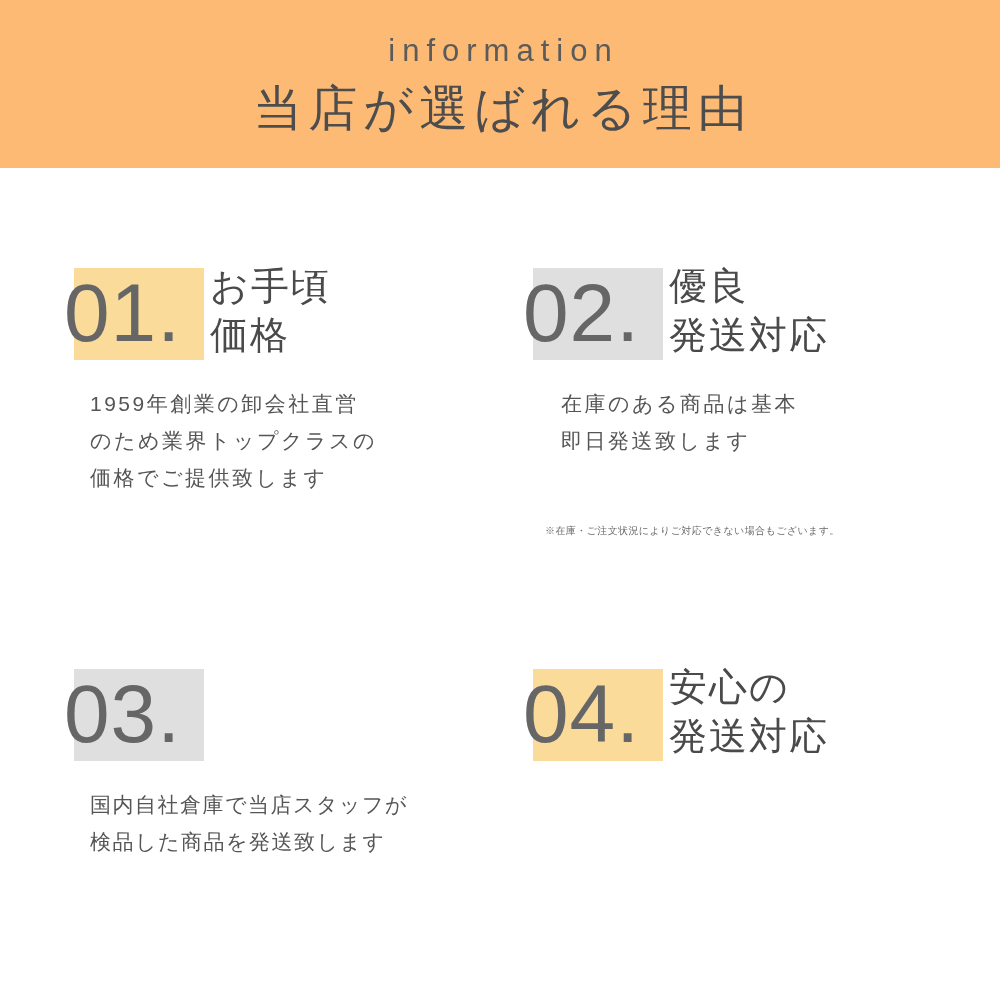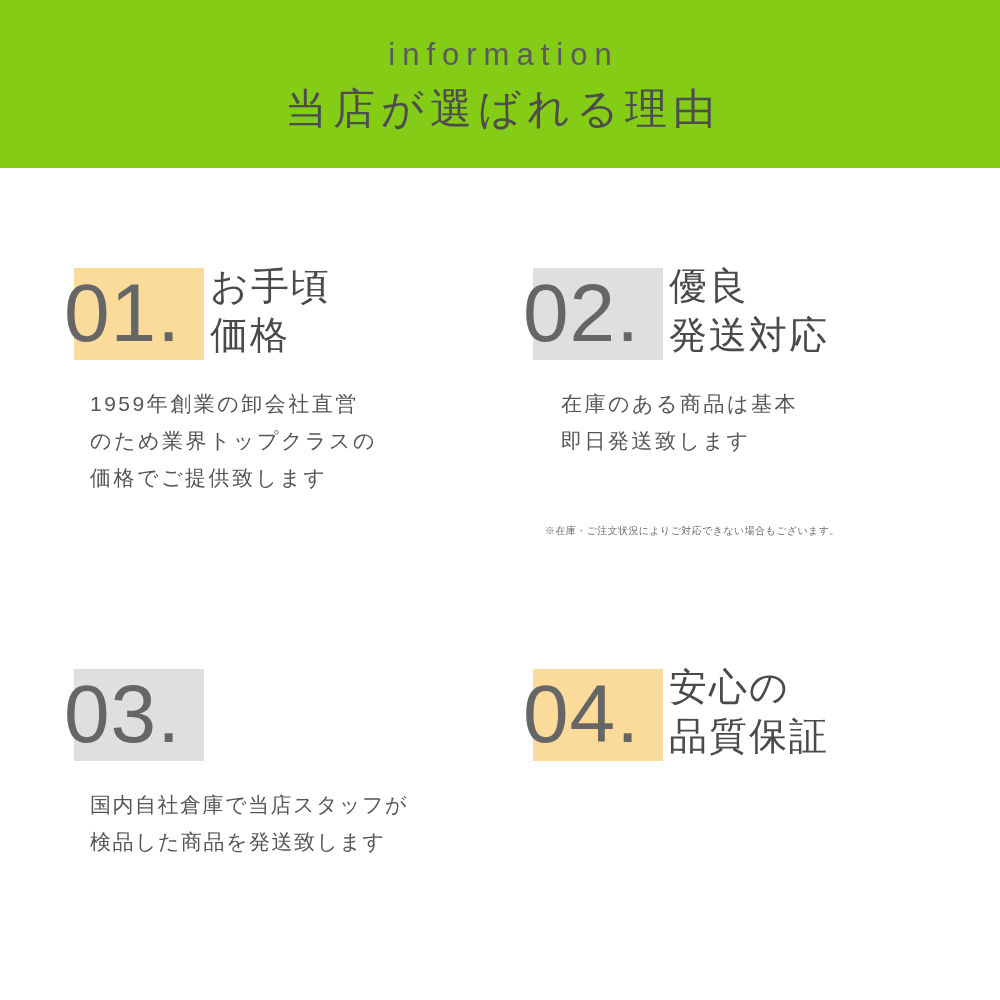--- a/index.html
+++ b/index.html
@@ -20,37 +20,37 @@
     box-sizing: border-box;
   }
 
   
   .banner {
     position: absolute;
     left: 0;
     top: 0;
     width: 1000px;
     height: 168px;
-    background: #84cc16;
+    background: #fdba74;
     display: flex;
     flex-direction: column;
     align-items: center;
     justify-content: center;
   }
   .banner-sub {
     font-size: 31px;
     letter-spacing: 7px;
     color: #5b5b5b;
     font-weight: normal;
     line-height: 1;
     margin-bottom: 18px;
     text-indent: 7px;
   }
   .banner-title {
-    font-size: 42px;
+    font-size: 49px;
     letter-spacing: 6px;
     color: #4d4d4d;
     font-weight: normal;
     line-height: 1;
     text-indent: 6px;
   }
 
   
   .grid {
     position: absolute;
@@ -175,18 +175,18 @@
       </div>
       <div class="body-text cell-body left" style="left:38px; letter-spacing:1.5px;">国内自社倉庫で当店スタッフが
 検品した商品を発送致します</div>
     </div>
 
     <div class="cell">
       <div class="cell-head">
         <div class="swatch amber"></div>
         <div class="num">04.</div>
         <div class="heading">安心の
-品質保証</div>
+発送対応</div>
       </div>
     </div>
 
   </div>
 </div>
 
 </body></html>

